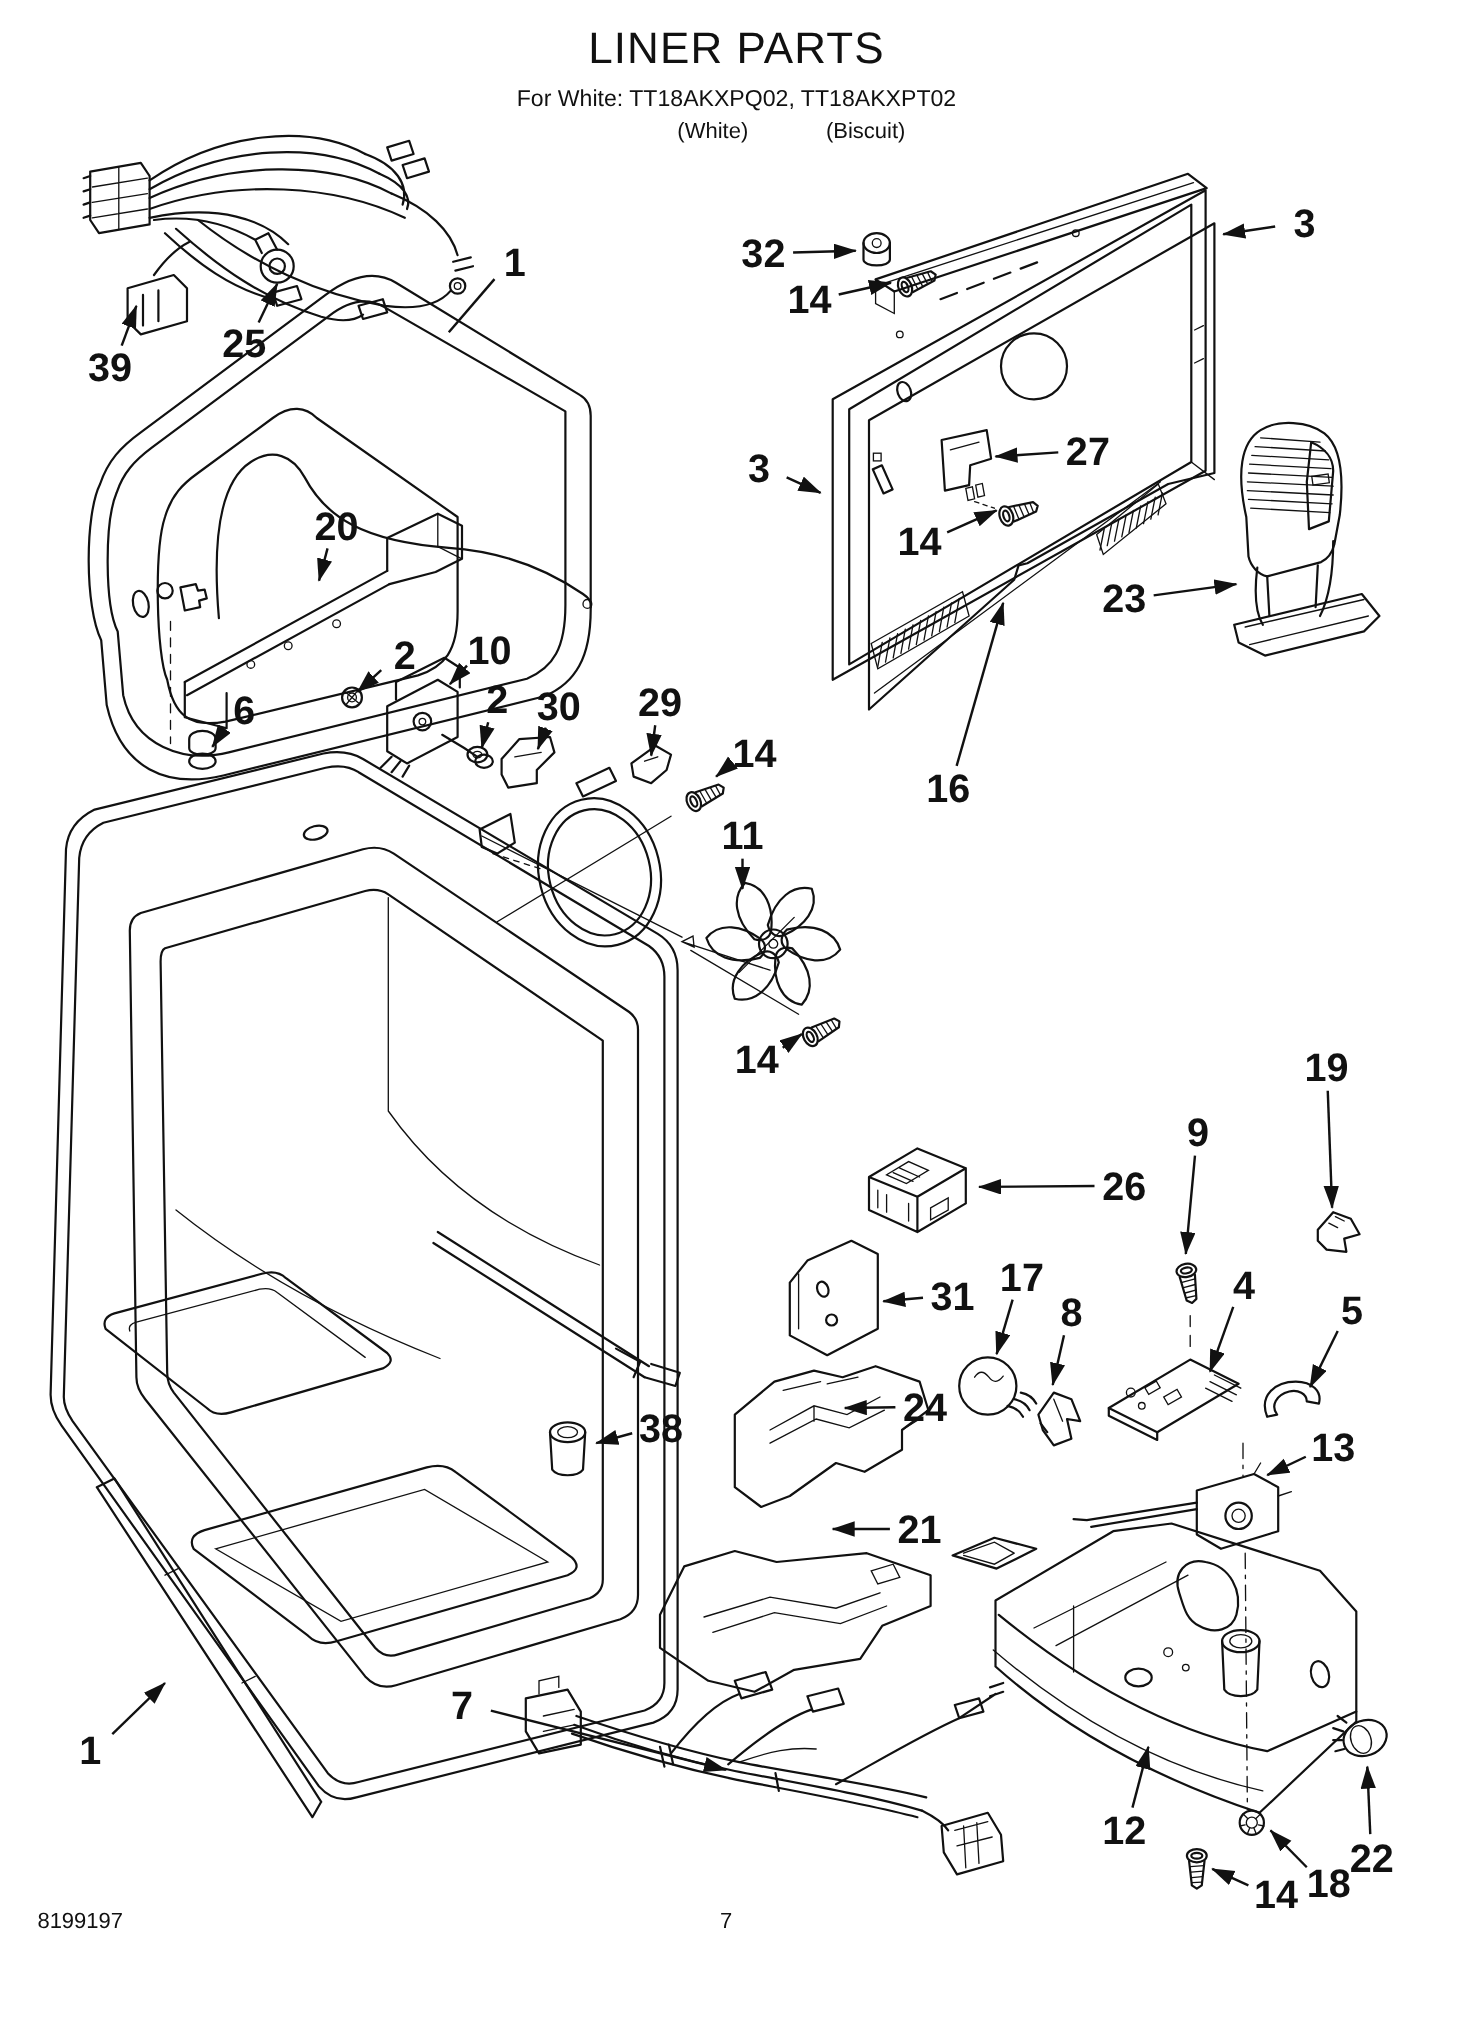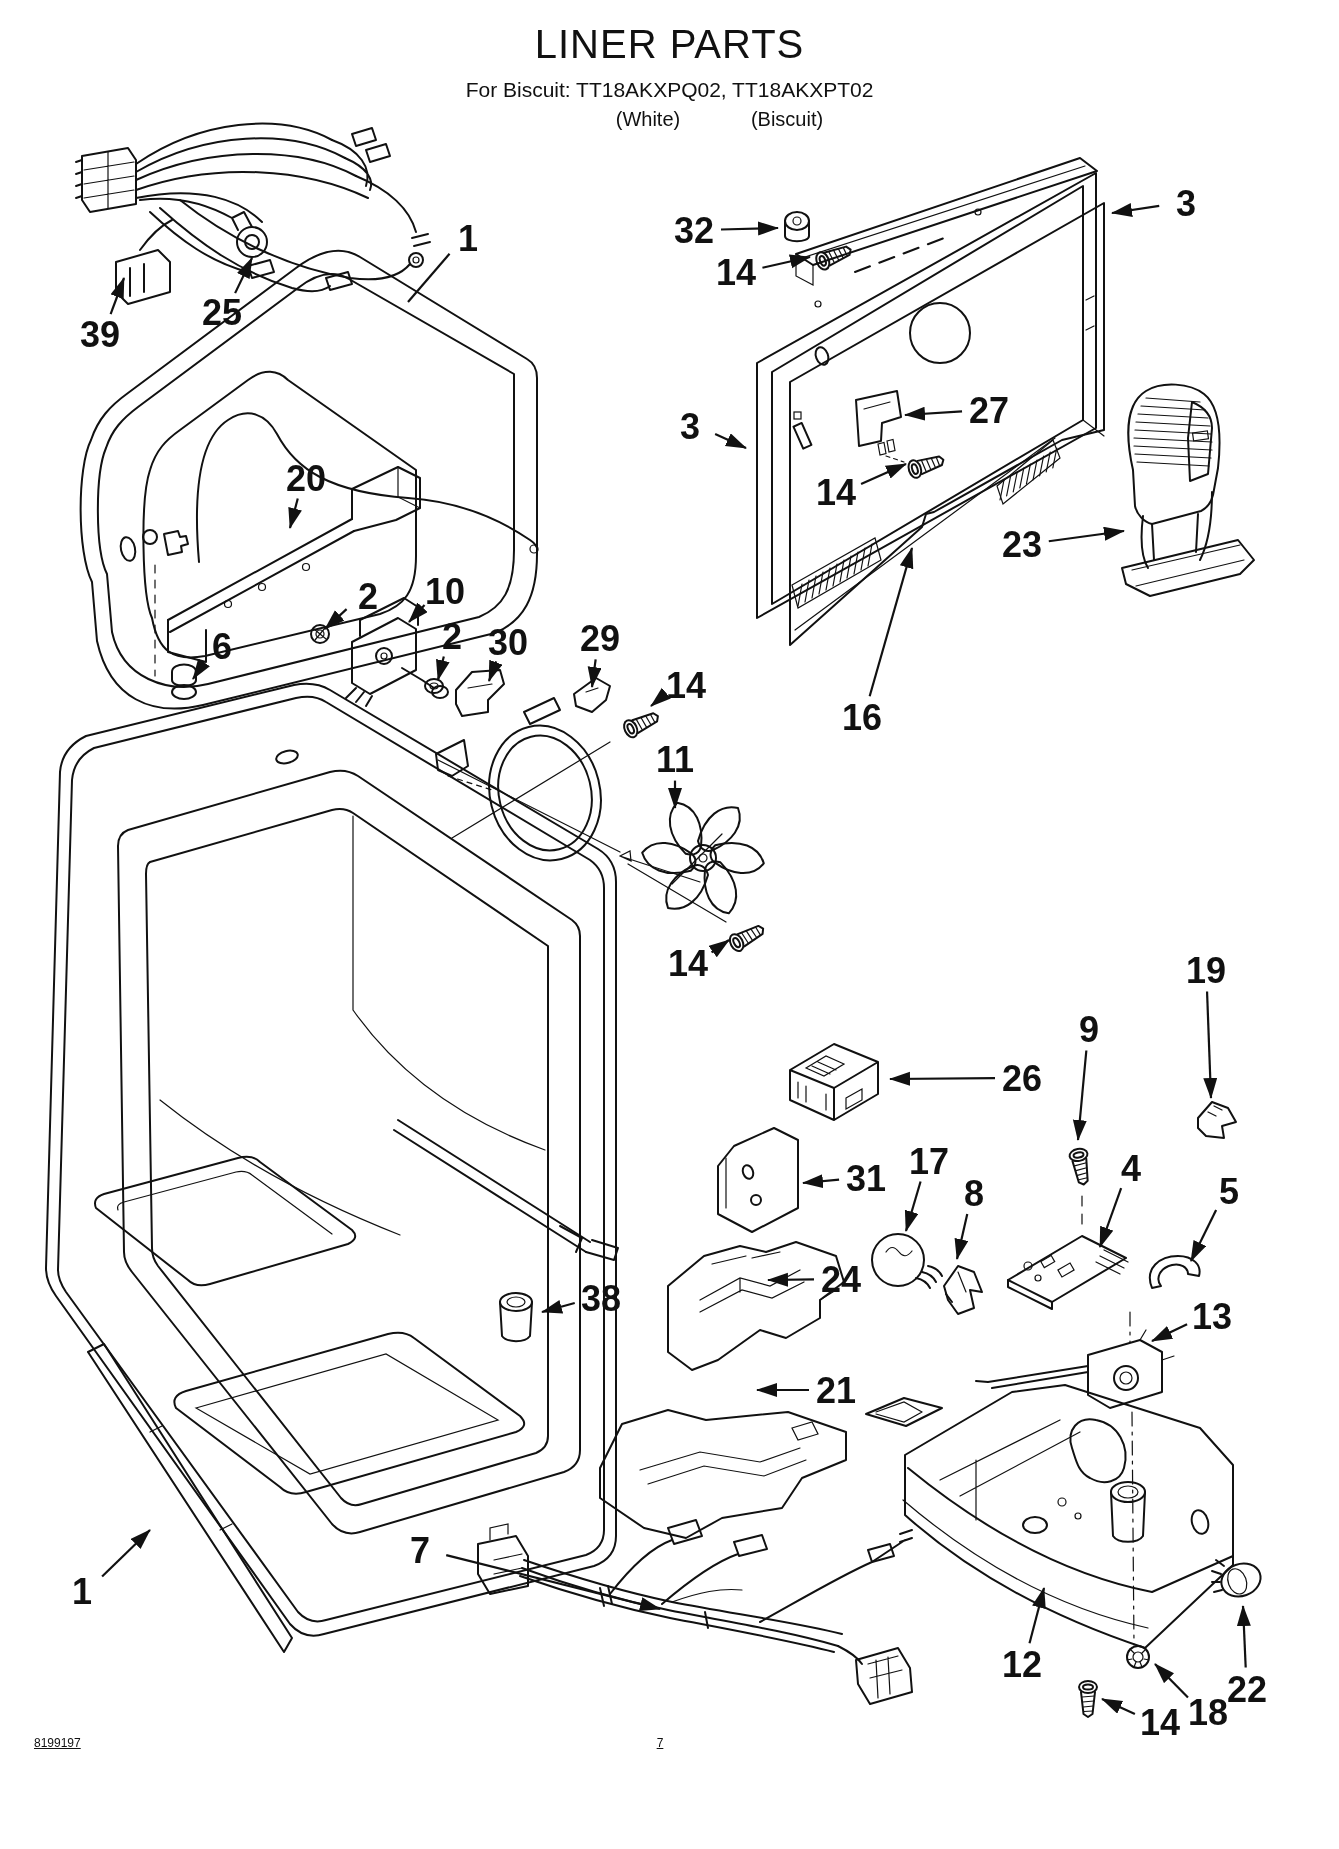--- a/index.html
+++ b/index.html
@@ -5,35 +5,35 @@
   html,body{margin:0;padding:0;background:#ffffff;}
   #page{position:relative;width:1339px;height:1849px;background:#fff;overflow:hidden;
         font-family:"Liberation Sans","DejaVu Sans",sans-serif;color:var(--ink,#111);}
   #art{position:absolute;left:0;top:0;width:1339px;height:1849px;}
   .hdr{position:absolute;left:0;width:1339px;text-align:center;font-weight:normal;}
   #page-title{top:22px;font-size:40px;letter-spacing:1px;}
   #models-line{top:78px;font-size:21px;}
   .colorlab{position:absolute;top:108px;width:170px;text-align:center;font-weight:normal;font-size:20px;}
   #color-white{left:563px;}
   #color-biscuit{left:702px;}
-  .ftr{position:absolute;top:1736px;font-size:12px;text-decoration:underline;}
+  .ftr{position:absolute;top:1736px;font-size:20px;}
   #doc-number{left:34px;}
   #page-number{left:600px;width:120px;text-align:center;}
   svg .ln{stroke:var(--ink,#111);stroke-width:2;fill:none;stroke-linecap:round;stroke-linejoin:round;}
   svg .thin{stroke:var(--ink,#111);stroke-width:1.2;fill:none;stroke-linecap:round;}
   svg text.callout{font-family:"Liberation Sans","DejaVu Sans",sans-serif;font-weight:bold;
                    font-size:36px;fill:var(--ink,#111);}
 </style>
 </head>
 <body>
 
 <div id="page">
 
   <div id="page-title" class="hdr">LINER PARTS</div>
-  <div id="models-line" class="hdr">For Biscuit: TT18AKXPQ02, TT18AKXPT02</div>
+  <div id="models-line" class="hdr">For White: TT18AKXPQ02, TT18AKXPT02</div>
   <div id="color-white" class="colorlab">(White)</div>
   <div id="color-biscuit" class="colorlab">(Biscuit)</div>
 
   <svg id="art" viewBox="0 0 1339 1849">
     <defs>
       <marker id="arr" markerUnits="userSpaceOnUse" markerWidth="22" markerHeight="16" refX="20" refY="7" orient="auto">
         <path d="M0,0 L21,7 L0,14 Z" fill="#111"></path>
       </marker>
       <g id="screw-glyph">
         <ellipse cx="3" cy="0" rx="6" ry="9" class="ln"></ellipse>

